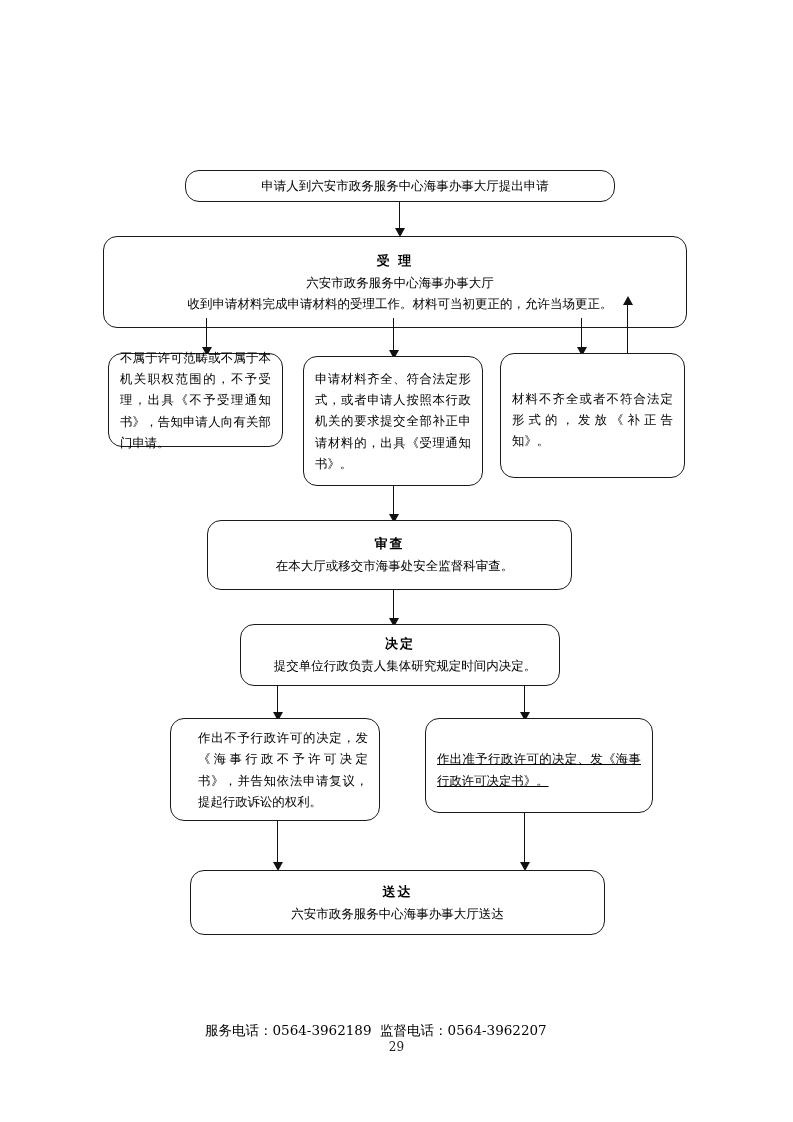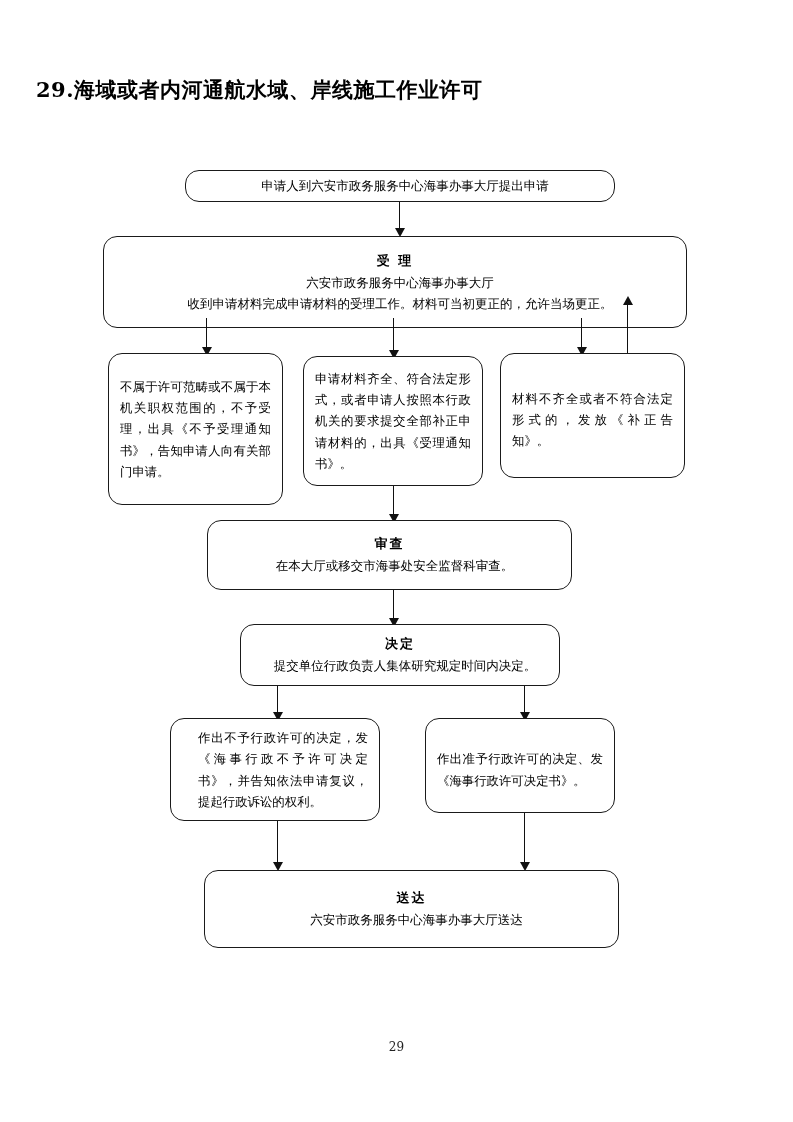--- a/index.html
+++ b/index.html
@@ -108,21 +108,20 @@
     font-family: "DejaVu Serif", "Liberation Serif", serif;
     font-size: 12px;
     color: #222;
   }
 </style>
 </head>
 <body>
 
 <div id="page">
 
-  <div class="doc-title">29.海域或者内河通航水域、岸线施工作业许可</div>
 
   <div class="node center" style="left:185px; top:170px; width:430px; height:32px;">
     <div class="line">申请人到六安市政务服务中心海事办事大厅提出申请</div>
   </div>
 
   <div class="conn vline" style="left:399px; top:202px; height:32px;"></div>
   <div class="arrow-down" style="left:395px; top:228px;"></div>
 
   <div class="node center" style="left:103px; top:236px; width:584px; height:92px;">
     <div class="head">受 理</div>
@@ -135,21 +134,21 @@
 
   <div class="conn vline" style="left:393px; top:318px; height:38px;"></div>
   <div class="arrow-down" style="left:389px; top:350px;"></div>
 
   <div class="conn vline" style="left:581px; top:318px; height:35px;"></div>
   <div class="arrow-down" style="left:577px; top:347px;"></div>
 
   <div class="conn vline" style="left:627px; top:302px; height:52px;"></div>
   <div class="arrow-up" style="left:623px; top:296px;"></div>
 
-  <div class="node" style="left:108px; top:353px; width:175px; height:152px;">
+  <div class="node" style="left:108px; top:353px; width:175px; height:94px;">
     <div class="body">不属于许可范畴或不属于本机关职权范围的，不予受理，出具《不予受理通知书》，告知申请人向有关部门申请。</div>
   </div>
 
   <div class="node" style="left:303px; top:356px; width:180px; height:130px;">
     <div class="body">申请材料齐全、符合法定形式，或者申请人按照本行政机关的要求提交全部补正申请材料的，出具《受理通知书》。</div>
   </div>
 
   <div class="node" style="left:500px; top:353px; width:185px; height:125px;">
     <div class="body" style="align-self:flex-start; margin-top:8px;">材料不齐全或者不符合法定形式的，发放《补正告知》。</div>
   </div>
@@ -173,33 +172,34 @@
   <div class="conn vline" style="left:277px; top:686px; height:32px;"></div>
   <div class="arrow-down" style="left:273px; top:712px;"></div>
 
   <div class="conn vline" style="left:524px; top:686px; height:32px;"></div>
   <div class="arrow-down" style="left:520px; top:712px;"></div>
 
   <div class="node" style="left:170px; top:718px; width:210px; height:103px;padding-left:16px;">
     <div class="body">作出不予行政许可的决定，发《海事行政不予许可决定书》，并告知依法申请复议，提起行政诉讼的权利。</div>
   </div>
 
-  <div class="node" style="left:425px; top:718px; width:190px; height:95px;">
+  <div class="node" style="left:425px; top:718px; width:228px; height:95px;text-decoration:underline;">
     <div class="body" style="align-self:flex-start; margin-top:8px;">作出准予行政许可的决定、发《海事行政许可决定书》。</div>
   </div>
 
   <div class="conn vline" style="left:277px; top:821px; height:47px;"></div>
   <div class="arrow-down" style="left:273px; top:862px;"></div>
 
   <div class="conn vline" style="left:524px; top:813px; height:55px;"></div>
   <div class="arrow-down" style="left:520px; top:862px;"></div>
 
-  <div class="node center" style="left:204px; top:870px; width:415px; height:78px;">
+  <div class="node center" style="left:190px; top:870px; width:415px; height:65px;align-items:flex-end;">
     <div class="head">送达</div>
     <div class="line">六安市政务服务中心海事办事大厅送达</div>
   </div>
 
   <div class="footer">
+    <div>服务电话：0564-3962189  监督电话：0564-3962207</div>
   </div>
 
   <div class="page-num">29</div>
 
 </div>
 
 </body></html>

